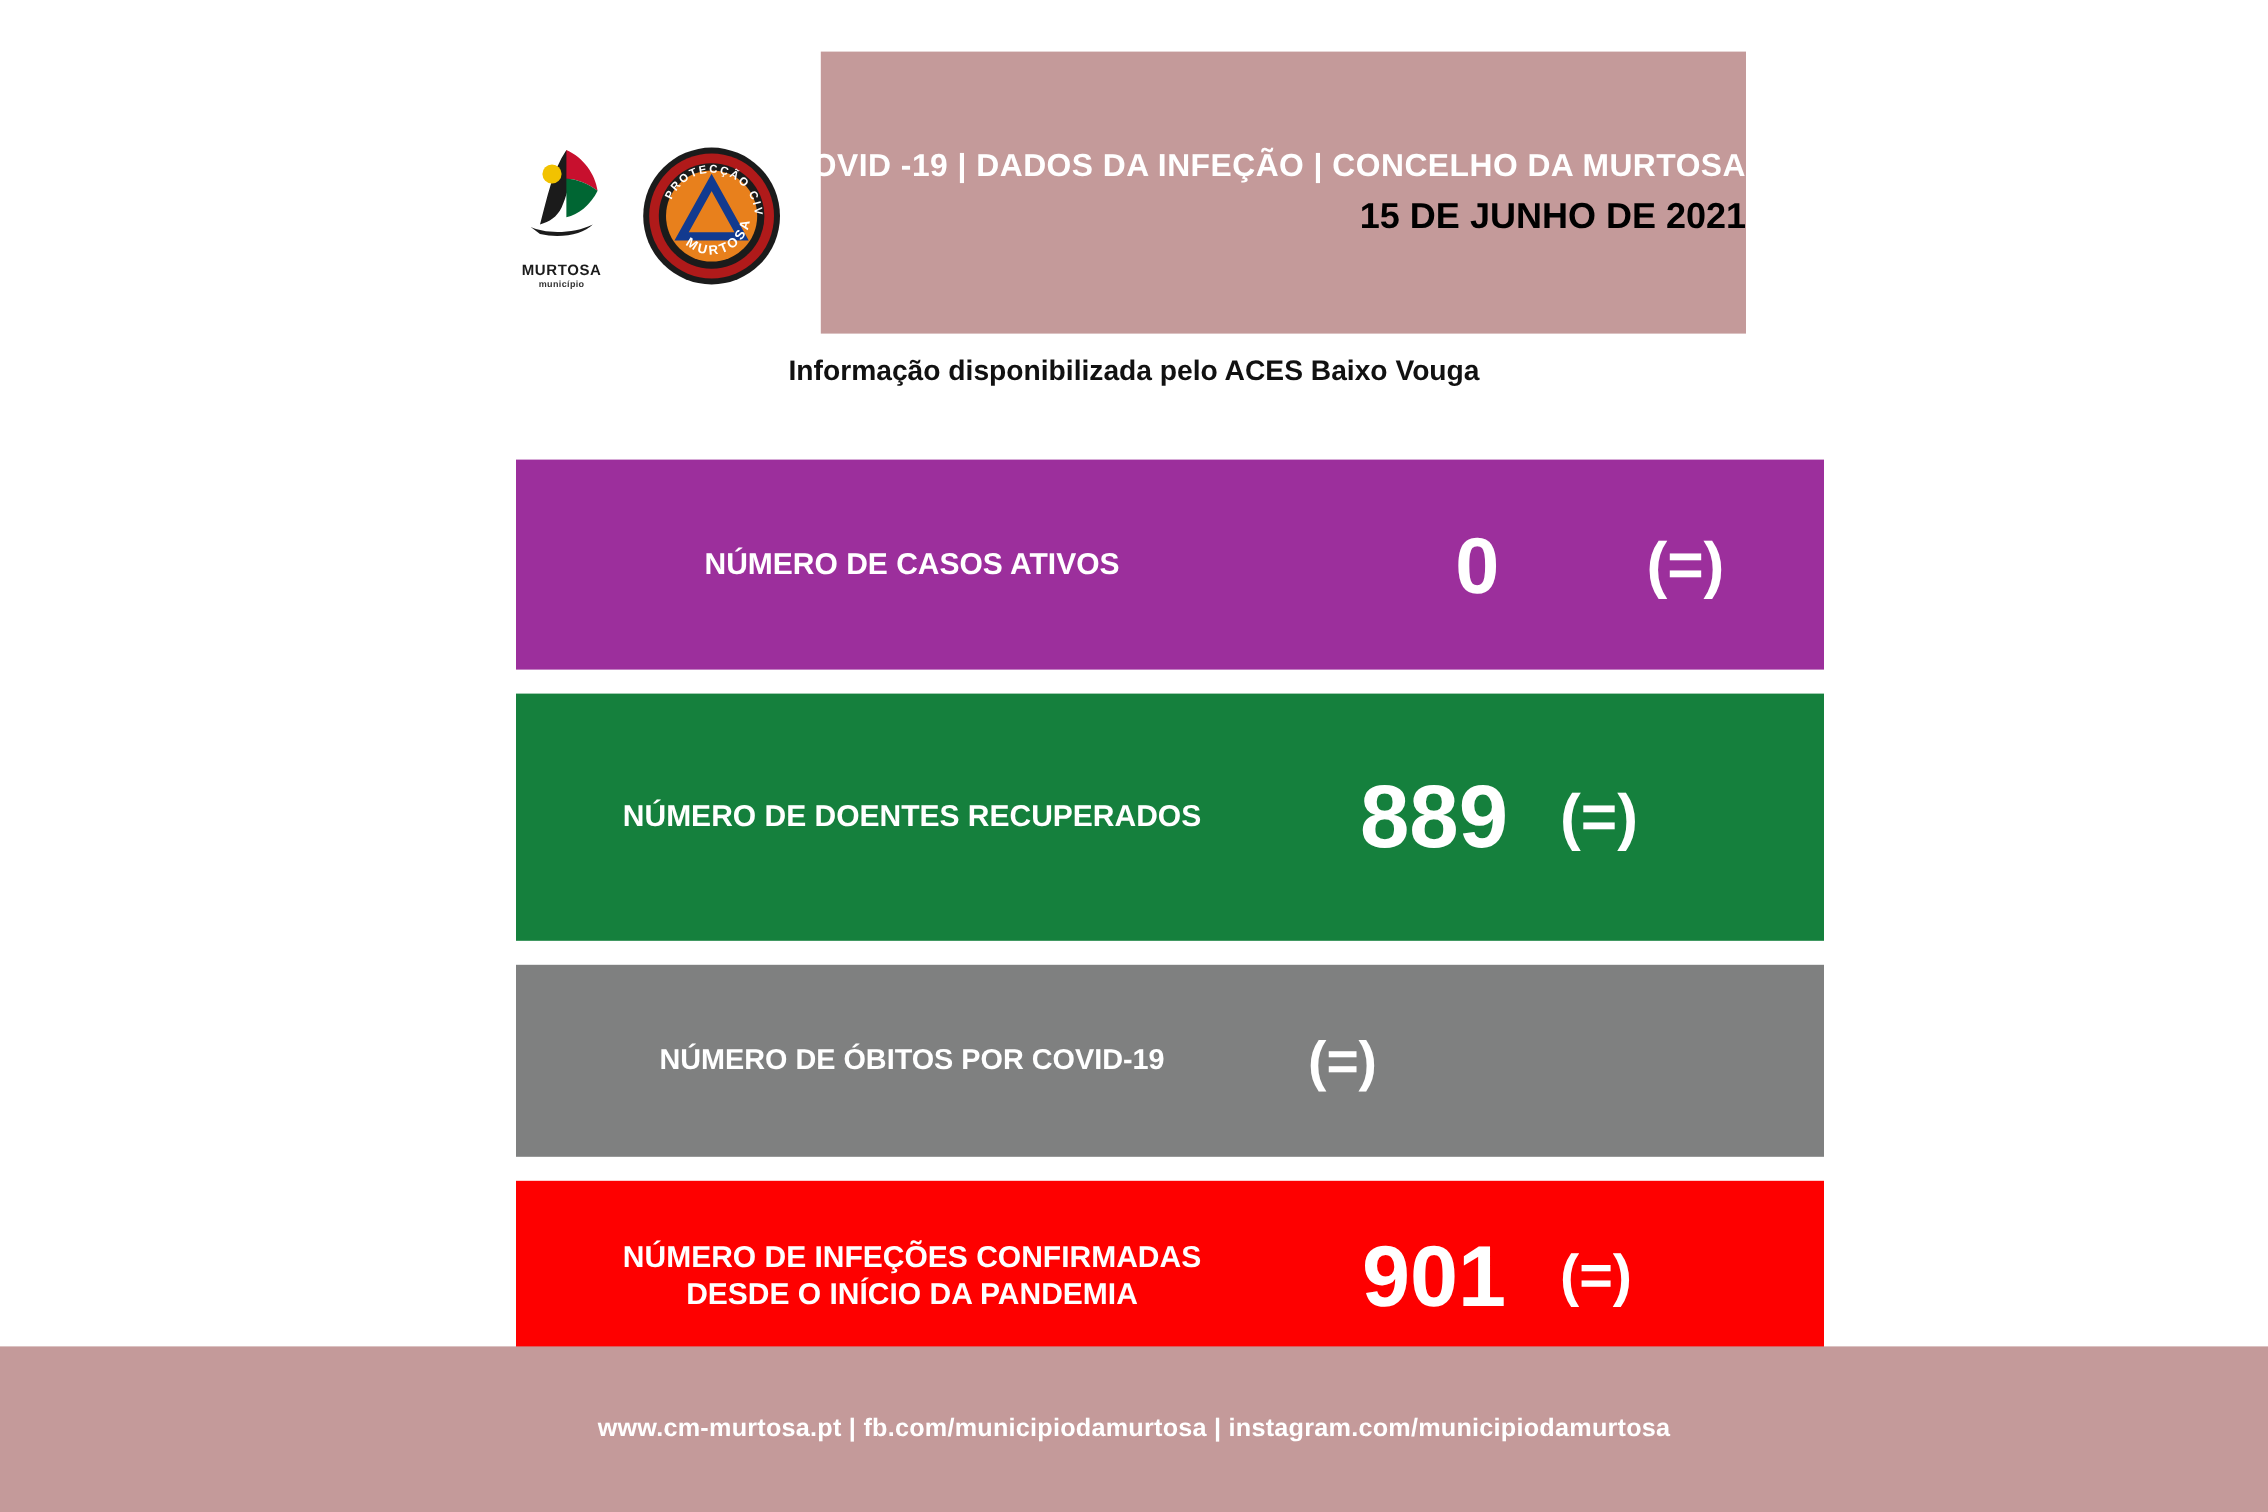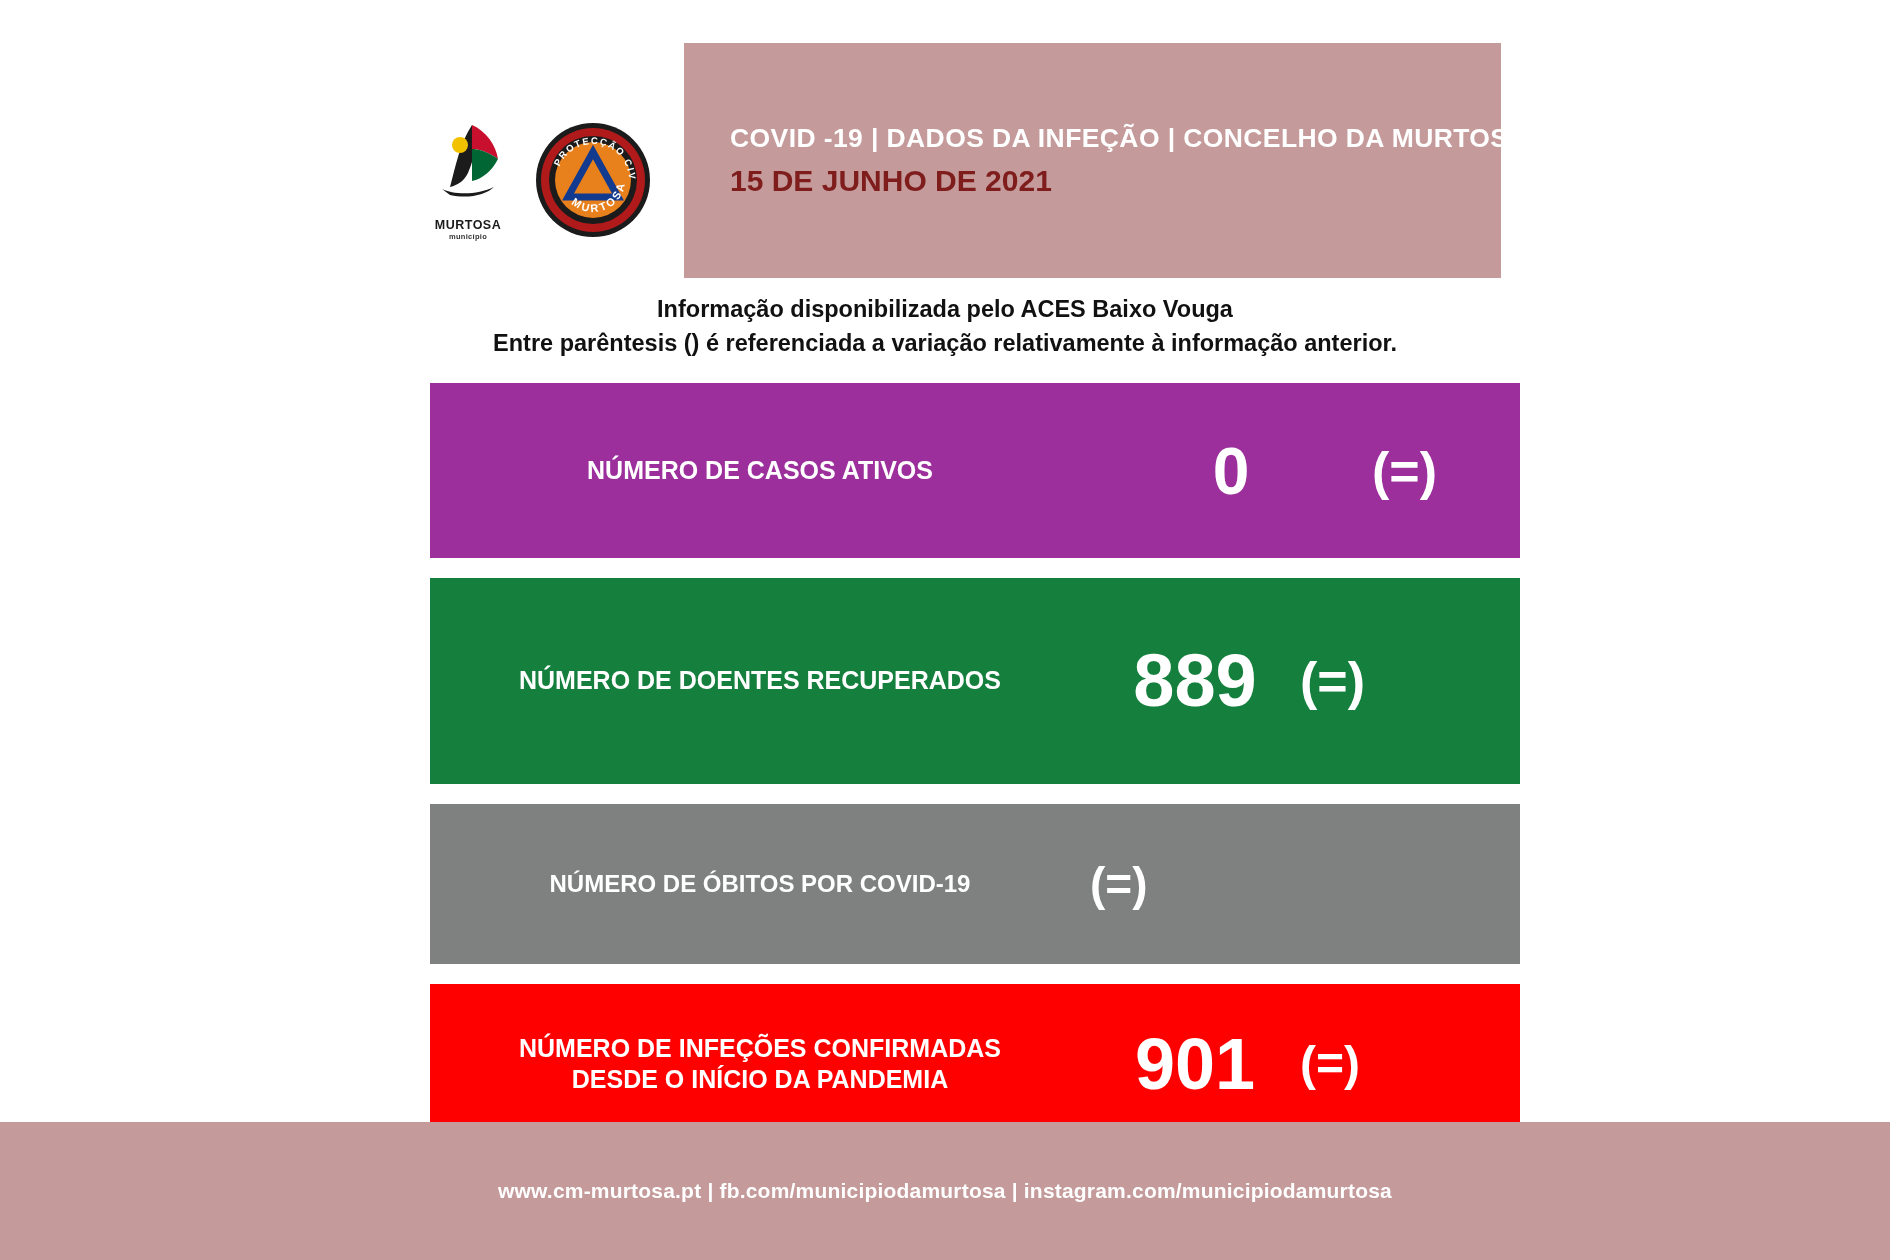--- a/index.html
+++ b/index.html
@@ -18,33 +18,32 @@
   
   .header-band {
     position: absolute;
     left: 684px;
     top: 43px;
     width: 771px;
     height: 235px;
     background: #c49a9a;
     display: flex;
     flex-direction: column;
-    align-items: flex-start;
+    align-items: flex-end;
     justify-content: center;
-    padding-left: 46px;
   }
   .header-title {
     color: #ffffff;
     font-size: 26.5px;
     font-weight: bold;
     letter-spacing: 0.4px;
     white-space: nowrap;
   }
   .header-date {
-    color: #7f1d1d;
+    color: #000000;
     font-size: 30px;
     font-weight: bold;
     margin-top: 10px;
     white-space: nowrap;
   }
 
   
   .logos {
     position: absolute;
     left: 420px;
@@ -219,21 +218,20 @@
       <text fill="#ffffff" font-size="11" font-family="Liberation Sans, sans-serif" font-weight="bold" letter-spacing="2.4">
         <textPath href="#arcBot" startOffset="26%">MURTOSA</textPath>
       </text>
     </svg>
   </div>
 
 </div>
 
 <div class="info">
   <div class="info-line">Informação disponibilizada pelo ACES Baixo Vouga</div>
-  <div class="info-line">Entre parêntesis () é referenciada a variação relativamente à informação anterior.</div>
 </div>
 
 <div class="rows">
 
   <div class="row row-active">
     <div class="label">NÚMERO DE CASOS ATIVOS</div>
     <div class="value">0</div>
     <div class="delta">(=)</div>
   </div>
 

